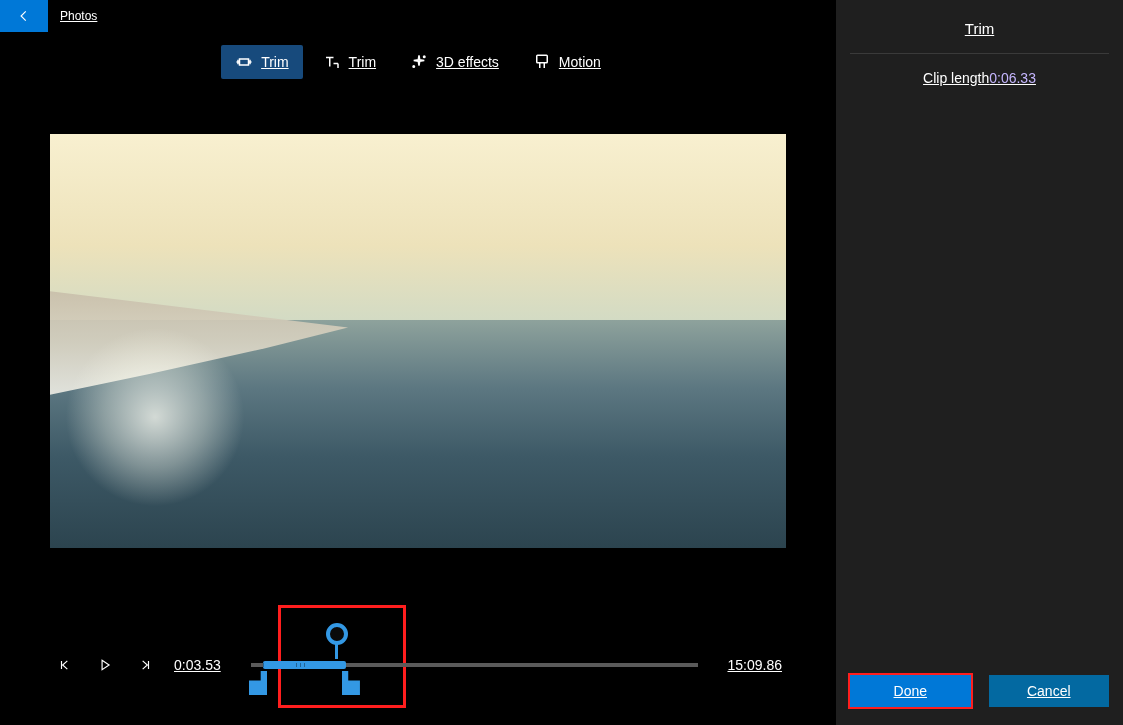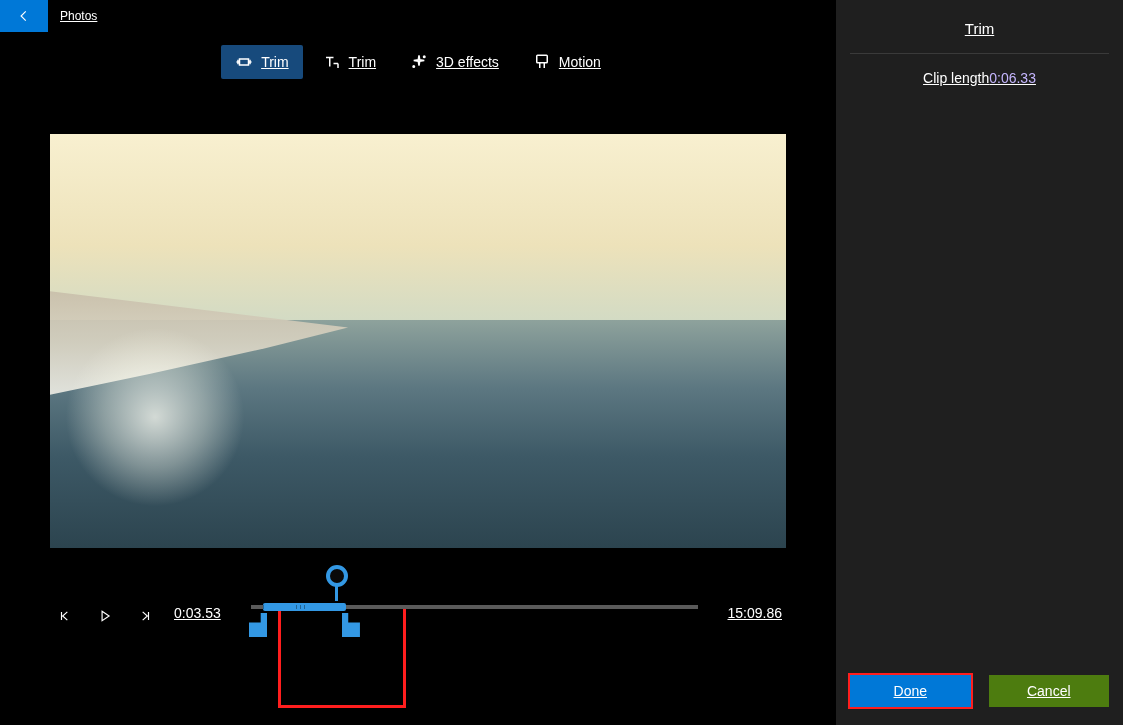--- a/index.html
+++ b/index.html
@@ -54,21 +54,21 @@
 .video-frame .sun { position: absolute; left: 2%; bottom: 10%; width: 180px; height: 180px;
   background: radial-gradient(circle at center, rgba(255,255,245,0.75) 0%, rgba(255,255,240,0.35) 40%, rgba(255,255,240,0) 70%);
 }
 
 
 .controls { height: 120px; position: relative; padding: 0 54px; }
 .highlight-box {
   position: absolute; left: 278px; top: 0px; width: 128px; height: 103px;
   border: 3px solid #ff1e1e; pointer-events: none;
 }
-.ctrl-row { display: flex; align-items: flex-start; height: 100%; gap: 18px; }
+.ctrl-row { display: flex; align-items: center; height: 100%; gap: 18px; }
 .ctrl-btn { width: 22px; height: 22px; display: flex; align-items: center; justify-content: center; cursor: pointer; color: #fff; }
 .ctrl-btn svg { width: 14px; height: 14px; }
 .time-label { font-size: 14px; color: #fff; }
 .timeline-track {
   flex: 1; height: 4px; background: #5a5a5a; position: relative; margin: 0 12px;
 }
 .trim-region {
   position: absolute; left: 0%; width: 24%; top: -14px; height: 32px;
 }
 .trim-bar {
@@ -108,21 +108,21 @@
 .panel-row { display: flex; justify-content: center; padding: 16px 14px; font-size: 14px; }
 .panel-row .val { color: #c4b5fd; }
 .panel-spacer { flex: 1; }
 .panel-footer { display: flex; gap: 18px; padding: 12px 14px 18px 14px; }
 .btn {
   flex: 1; height: 32px; display: flex; align-items: center; justify-content: center;
   font-size: 14px; cursor: pointer; border: none; color: #fff;
 }
 .btn.primary { background: #0078d7; }
 .btn.primary-hl { outline: 2px solid #ff1e1e; outline-offset: 0; }
-.btn.secondary { background: #4d7c0f; }
+.btn.secondary { background: #0369a1; }
 </style>
 </head>
 <body>
 
 <div class="app-shell">
   <div class="left-pane">
     <div class="top-bar">
       <div class="back-btn">
         <svg viewBox="0 0 24 24" fill="none" stroke="#fff" stroke-width="2">
             <path d="M15 4 L7 12 L15 20"></path>

